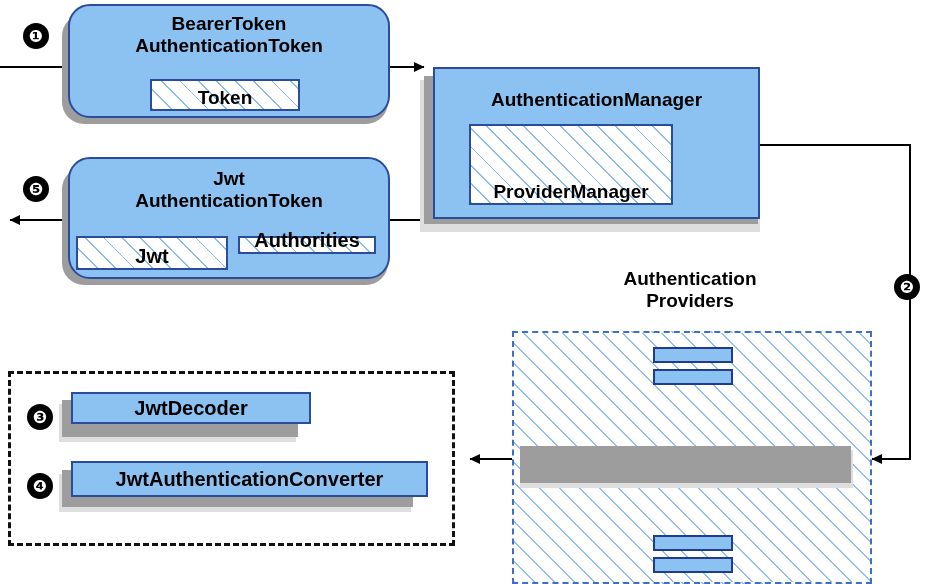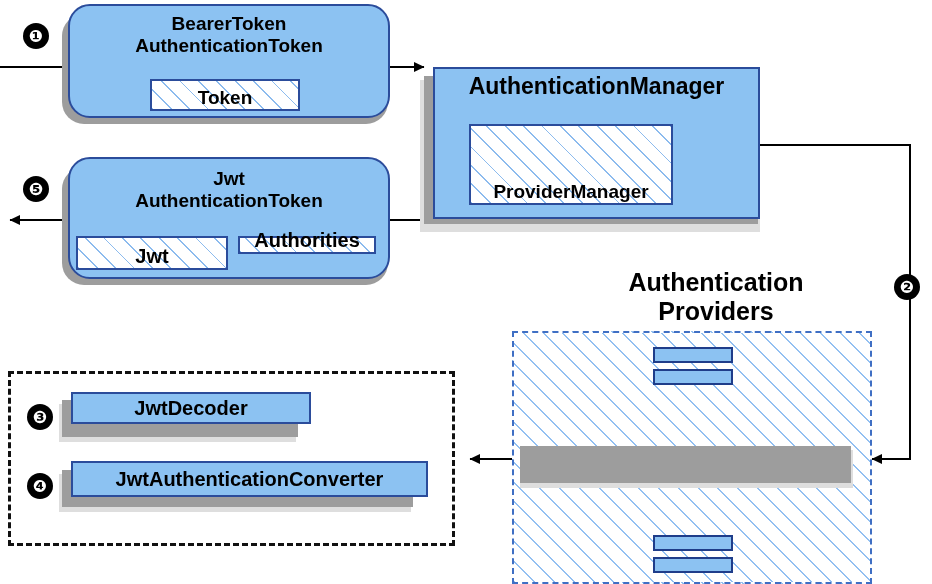--- a/index.html
+++ b/index.html
@@ -206,27 +206,27 @@
   <div class="hatch-white" style="left:76px; top:236px; width:152px; height:34px;">
     <span style="font-size:20px;">Jwt</span>
   </div>
   <div class="hatch-white" style="left:238px; top:236px; width:138px; height:18px;">
     <span style="font-size:20px;">Authorities</span>
   </div>
 
   <div class="shadow-rect light" style="left:420px; top:80px; width:340px; height:152px;"></div>
   <div class="shadow-rect" style="left:424px; top:76px; width:334px; height:148px;"></div>
   <div class="card-rect" style="left:433px; top:67px; width:327px; height:152px;">
-    <div class="card-title" style="top:4px; font-size:23px;">AuthenticationManager</div>
+    <div class="card-title" style="top:20px; font-size:19px;">AuthenticationManager</div>
   </div>
   <div class="hatch-white" style="left:469px; top:124px; width:204px; height:81px;">
     <span style="font-size:19px;">ProviderManager</span>
   </div>
 
-  <div class="plain-label" style="left:588px; top:268px; width:256px; font-size:25px;">
+  <div class="plain-label" style="left:562px; top:268px; width:256px; font-size:19px;">
     <div>Authentication</div>
     <div>Providers</div>
   </div>
 
   <div class="dashed-blue" style="left:512px; top:331px; width:360px; height:253px;"></div>
 
   <div class="bar" style="left:653px; top:347px; width:80px; height:16px;"></div>
   <div class="bar" style="left:653px; top:369px; width:80px; height:16px;"></div>
 
   <div class="bar" style="left:653px; top:535px; width:80px; height:16px;"></div>

